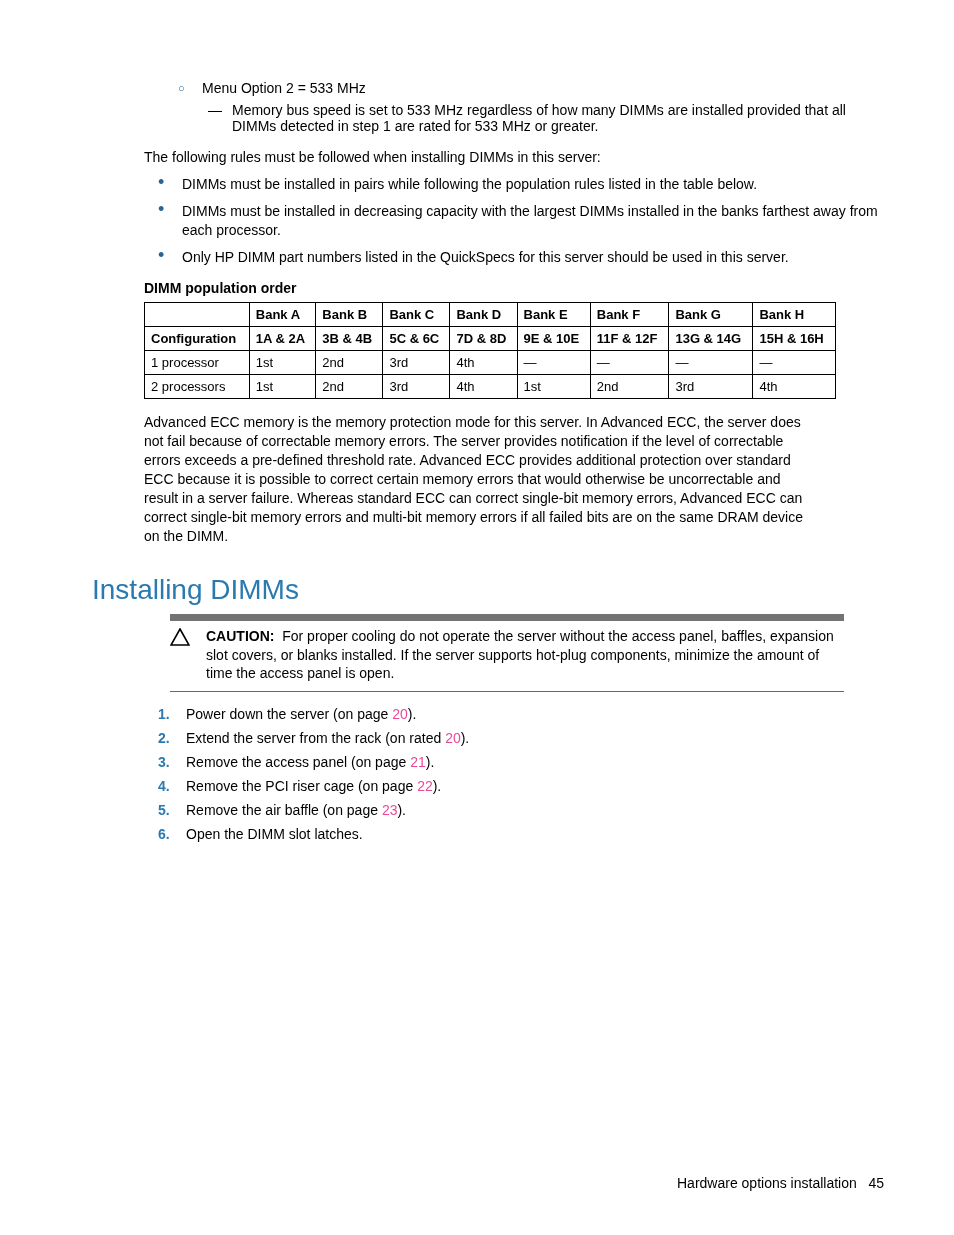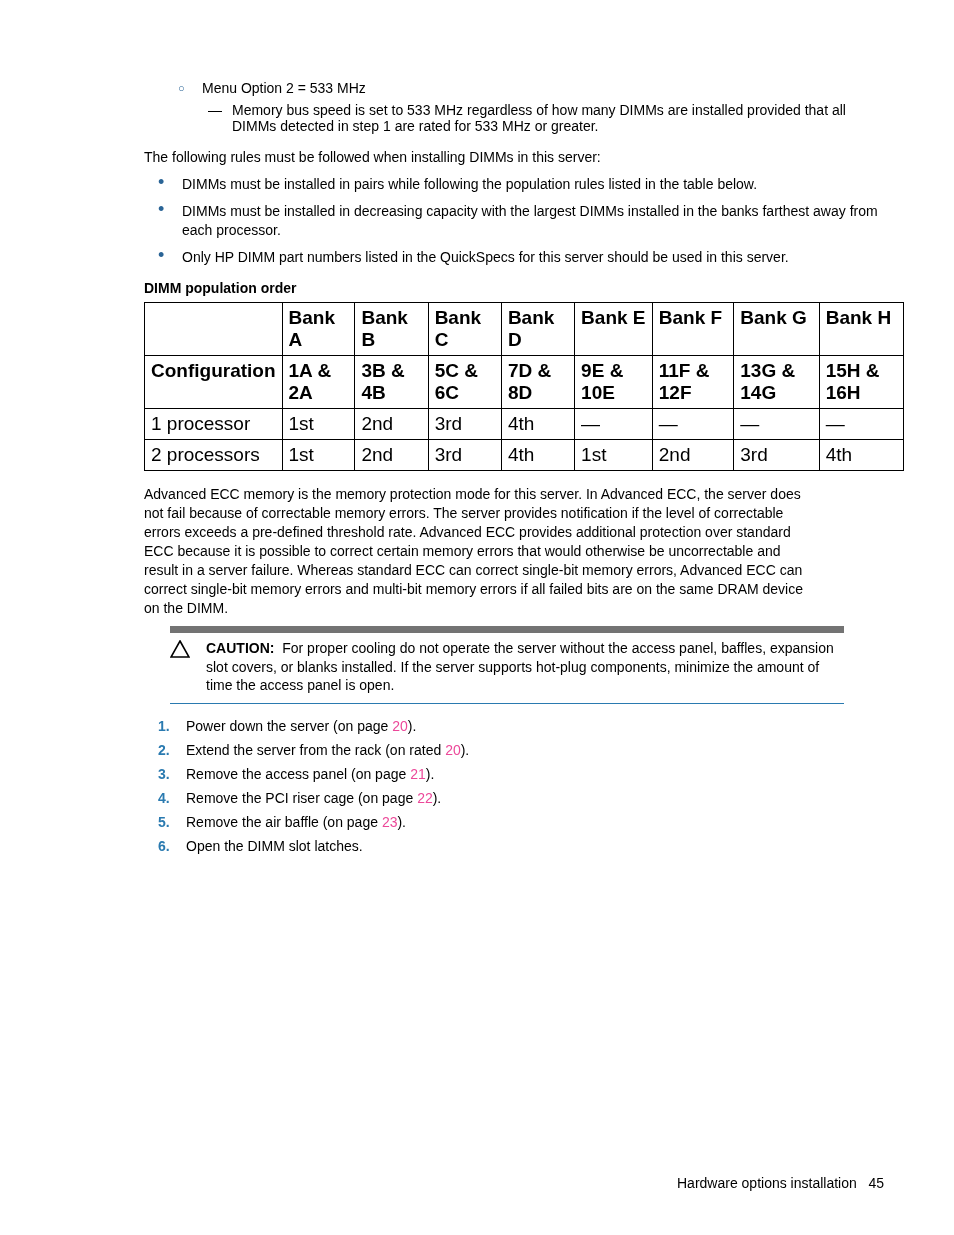--- a/index.html
+++ b/index.html
@@ -60,22 +60,22 @@
     font-size: 18px;
     line-height: 14px;
   }
   .table-title {
     font-weight: bold;
     margin: 14px 0 6px 52px;
   }
   table.dimm {
     border-collapse: collapse;
     margin-left: 52px;
-    width: 760px;
-    font-size: 19px;
+    width: 692px;
+    font-size: 13px;
   }
   table.dimm th, table.dimm td {
     border: 1px solid #000;
     padding: 4px 6px;
     text-align: left;
     vertical-align: top;
   }
   table.dimm th { font-weight: bold; }
   .ecc-para {
     margin: 14px 68px 0 52px;
@@ -201,20 +201,21 @@
       <td>1st</td>
       <td>2nd</td>
       <td>3rd</td>
       <td>4th</td>
     </tr>
   </tbody>
     </table>
 
   <p class="ecc-para">Advanced ECC memory is the memory protection mode for this server. In Advanced ECC, the server does not fail because of correctable memory errors. The server provides notification if the level of correctable errors exceeds a pre-defined threshold rate. Advanced ECC provides additional protection over standard ECC because it is possible to correct certain memory errors that would otherwise be uncorrectable and result in a server failure. Whereas standard ECC can correct single-bit memory errors, Advanced ECC can correct single-bit memory errors and multi-bit memory errors if all failed bits are on the same DRAM device on the DIMM.</p>
 
+  <h2 class="section">Installing DIMMs</h2>
 
   <div class="caution-block">
     <div class="caution-icon">
       <svg width="20" height="18" viewBox="0 0 20 18">
           <polygon points="10,1 19,17 1,17" fill="none" stroke="#000" stroke-width="1.6"></polygon>
         </svg>
     </div>
     <div class="caution-text">
       <b>CAUTION:</b>&nbsp;&nbsp;<span>For proper cooling do not operate the server without the access panel, baffles, expansion slot covers, or blanks installed. If the server supports hot-plug components, minimize the amount of time the access panel is open.</span>
     </div>

